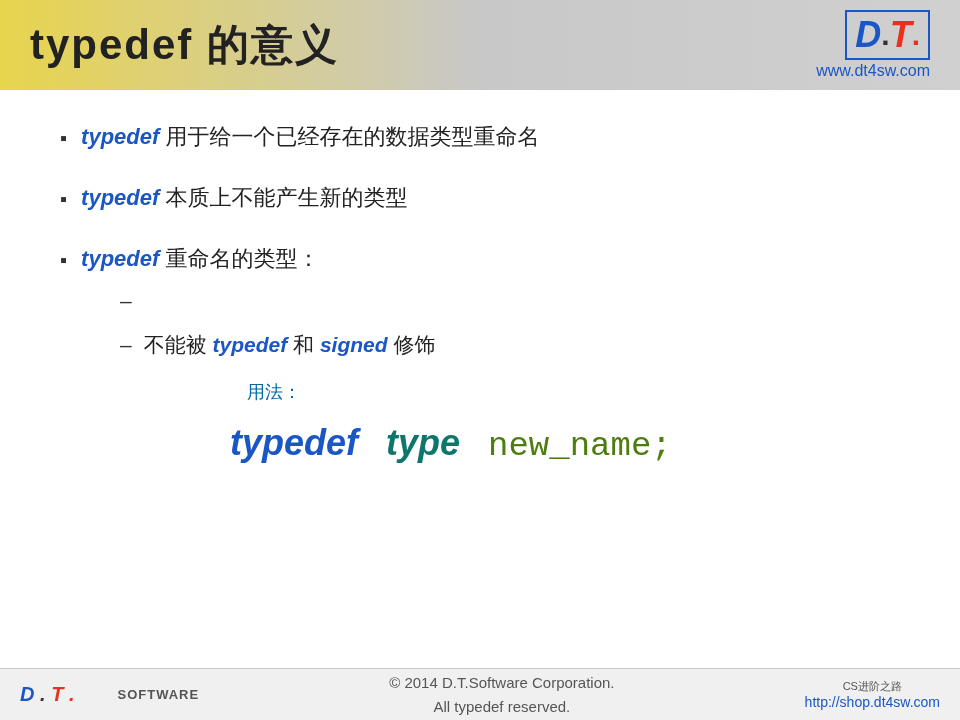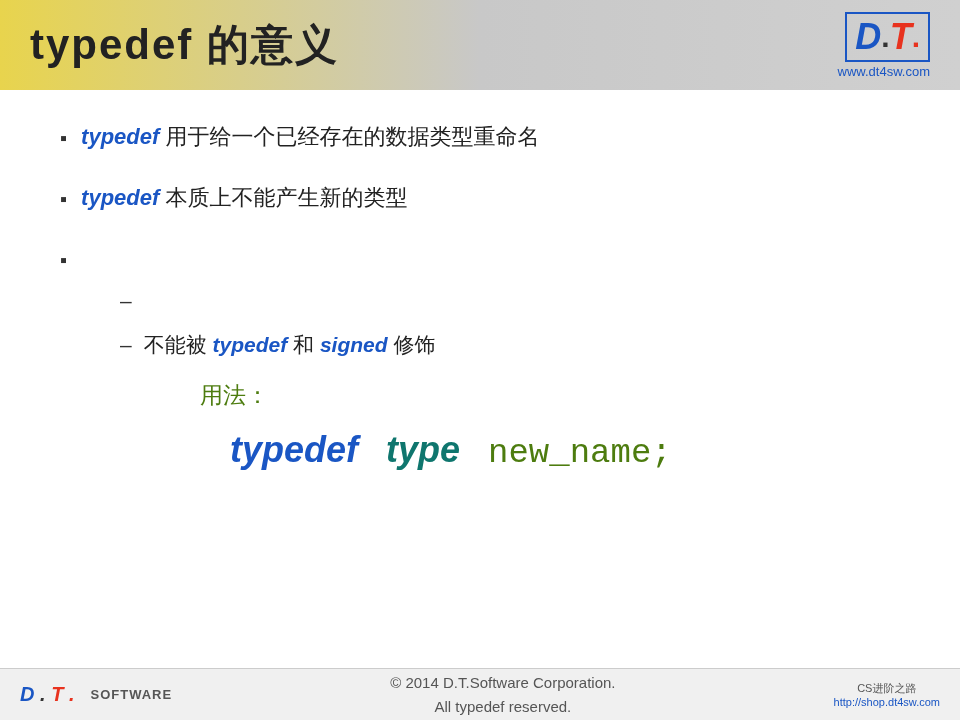--- a/index.html
+++ b/index.html
@@ -37,21 +37,21 @@
       display: flex;
       flex-direction: column;
       align-items: flex-end;
     }
     .logo-d { color: #1a56c4; }
     .logo-dot { color: #333; font-size: 32px; }
     .logo-t { color: #e8321e; }
     .logo-dot2 { color: #e8321e; font-size: 32px; }
 
     .logo-url {
-      font-size: 13px;
+      font-size: 16px;
       color: #1a56c4;
       margin-top: 2px;
     }
 
     
     .main-content {
       padding: 30px 60px 10px 60px;
     }
 
     .bullet-list {
@@ -105,23 +105,24 @@
       flex-shrink: 0;
     }
 
     
     .usage-section {
       margin-left: 140px;
       margin-top: 20px;
     }
 
     .usage-label {
-      font-size: 23px;
-      color: #4d7c0f;
+      font-size: 18px;
+      color: #0369a1;
       margin-bottom: 18px;
+      margin-left: 47px;
     }
 
     .usage-code {
       font-size: 36px;
       display: flex;
       align-items: baseline;
       gap: 28px;
       margin-left: 30px;
     }
 
@@ -154,36 +155,37 @@
       border-top: 1px solid #ccc;
       display: flex;
       align-items: center;
       justify-content: space-between;
       padding: 0 20px;
     }
 
     .footer-logo {
       display: flex;
       align-items: center;
-      gap: 16px;
+      gap: 4px;
     }
 
     .footer-logo-dt {
       font-size: 20px;
       font-weight: bold;
       font-style: italic;
     }
     .footer-d { color: #1a56c4; }
     .footer-t { color: #e8321e; }
     .footer-software {
       font-size: 13px;
       color: #555;
       font-weight: bold;
       letter-spacing: 1px;
       text-transform: uppercase;
+      margin-left: 39px;
     }
 
     .footer-center {
       text-align: center;
       font-size: 15px;
       color: #555;
       line-height: 1.6;
     }
 
     .footer-right {
@@ -230,20 +232,23 @@
 
     <li class="bullet-item">
       <span class="bullet-marker">▪</span>
       <span>
         <span class="keyword-blue">typedef</span><span> 本质上不能产生新的类型</span>
       </span>
     </li>
 
     <li class="bullet-item" style="margin-bottom:10px;">
       <span class="bullet-marker">▪</span>
+      <span>
+        <span class="keyword-blue">typedef</span><span> 重命名的类型：</span>
+      </span>
     </li>
   </ul>
 
   <ul class="sub-list">
     <li class="sub-item">
       <span class="sub-marker">–</span>
     </li>
     <li class="sub-item">
       <span class="sub-marker">–</span>
       <span>不能被 <span class="keyword-blue">typedef</span> 和 <span class="keyword-blue">signed</span> 修饰</span>
@@ -272,15 +277,15 @@
     <span class="footer-software">Software</span>
   </div>
 
   <div class="footer-center">
     <span>© 2014 D.T.Software Corporation.</span><br>
     <span>All typedef reserved.</span>
   </div>
 
   <div class="footer-right">
     <span style="font-size:11px;color:#555;">CS进阶之路</span><br>
-    <span style="color:#1a56c4;font-size:11px;">http://shop.dt4sw.com</span>
+    <span style="color:#1a56c4;font-size:14px;">http://shop.dt4sw.com</span>
   </div>
 </div>
 
 </body></html>

